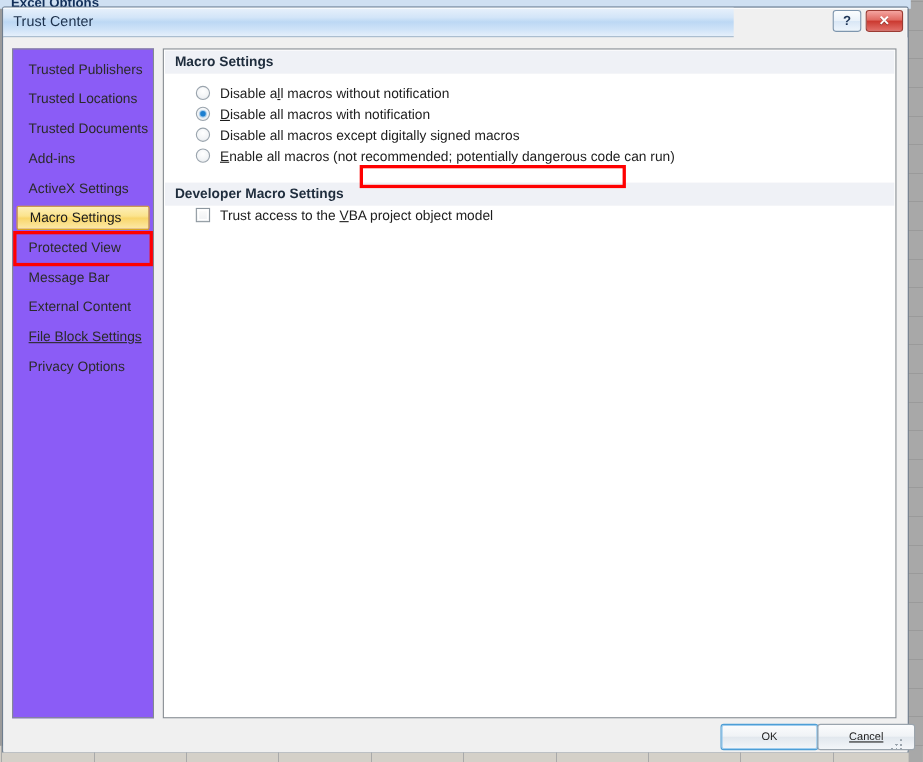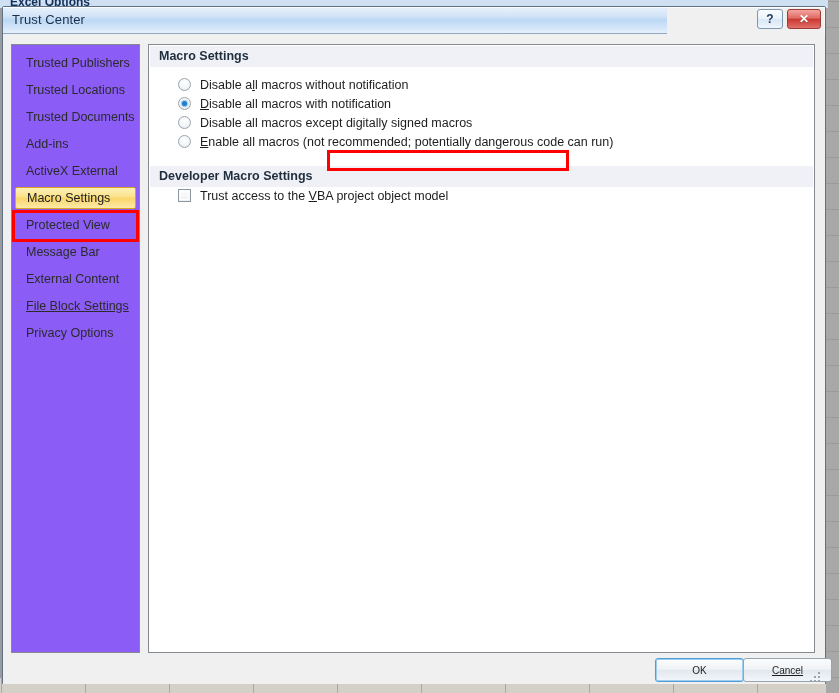--- a/index.html
+++ b/index.html
@@ -292,21 +292,21 @@
     <div class="titlebar-btn" id="close-button">✕</div>
   </div>
 
   <div id="dialog-body">
 
     <div id="nav-pane">
         <div class="nav-item" style="margin-top: 7px;"><span>Trusted Publishers</span></div>
         <div class="nav-item" style="margin-top: 5px;"><span>Trusted Locations</span></div>
         <div class="nav-item" style="margin-top: 5px;"><span>Trusted Documents</span></div>
         <div class="nav-item" style="margin-top: 5px;"><span>Add-ins</span></div>
-        <div class="nav-item" style="margin-top: 5px;"><span>ActiveX External</span></div>
+        <div class="nav-item" style="margin-top: 5px;"><span>ActiveX Settings</span></div>
         <div class="nav-item selected" style="margin-top: 5px;"><span>Macro Settings</span></div>
         <div class="nav-item" style="margin-top: 5px;"><span>Protected View</span></div>
         <div class="nav-item" style="margin-top: 5px;"><span>Message Bar</span></div>
         <div class="nav-item" style="margin-top: 5px;"><span>External Content</span></div>
         <div class="nav-item" style="margin-top: 5px; text-decoration: underline;"><span>File Block Settings</span></div>
         <div class="nav-item" style="margin-top: 5px;"><span>Privacy Options</span></div>
       </div>
 
     <div id="content-pane">
 

